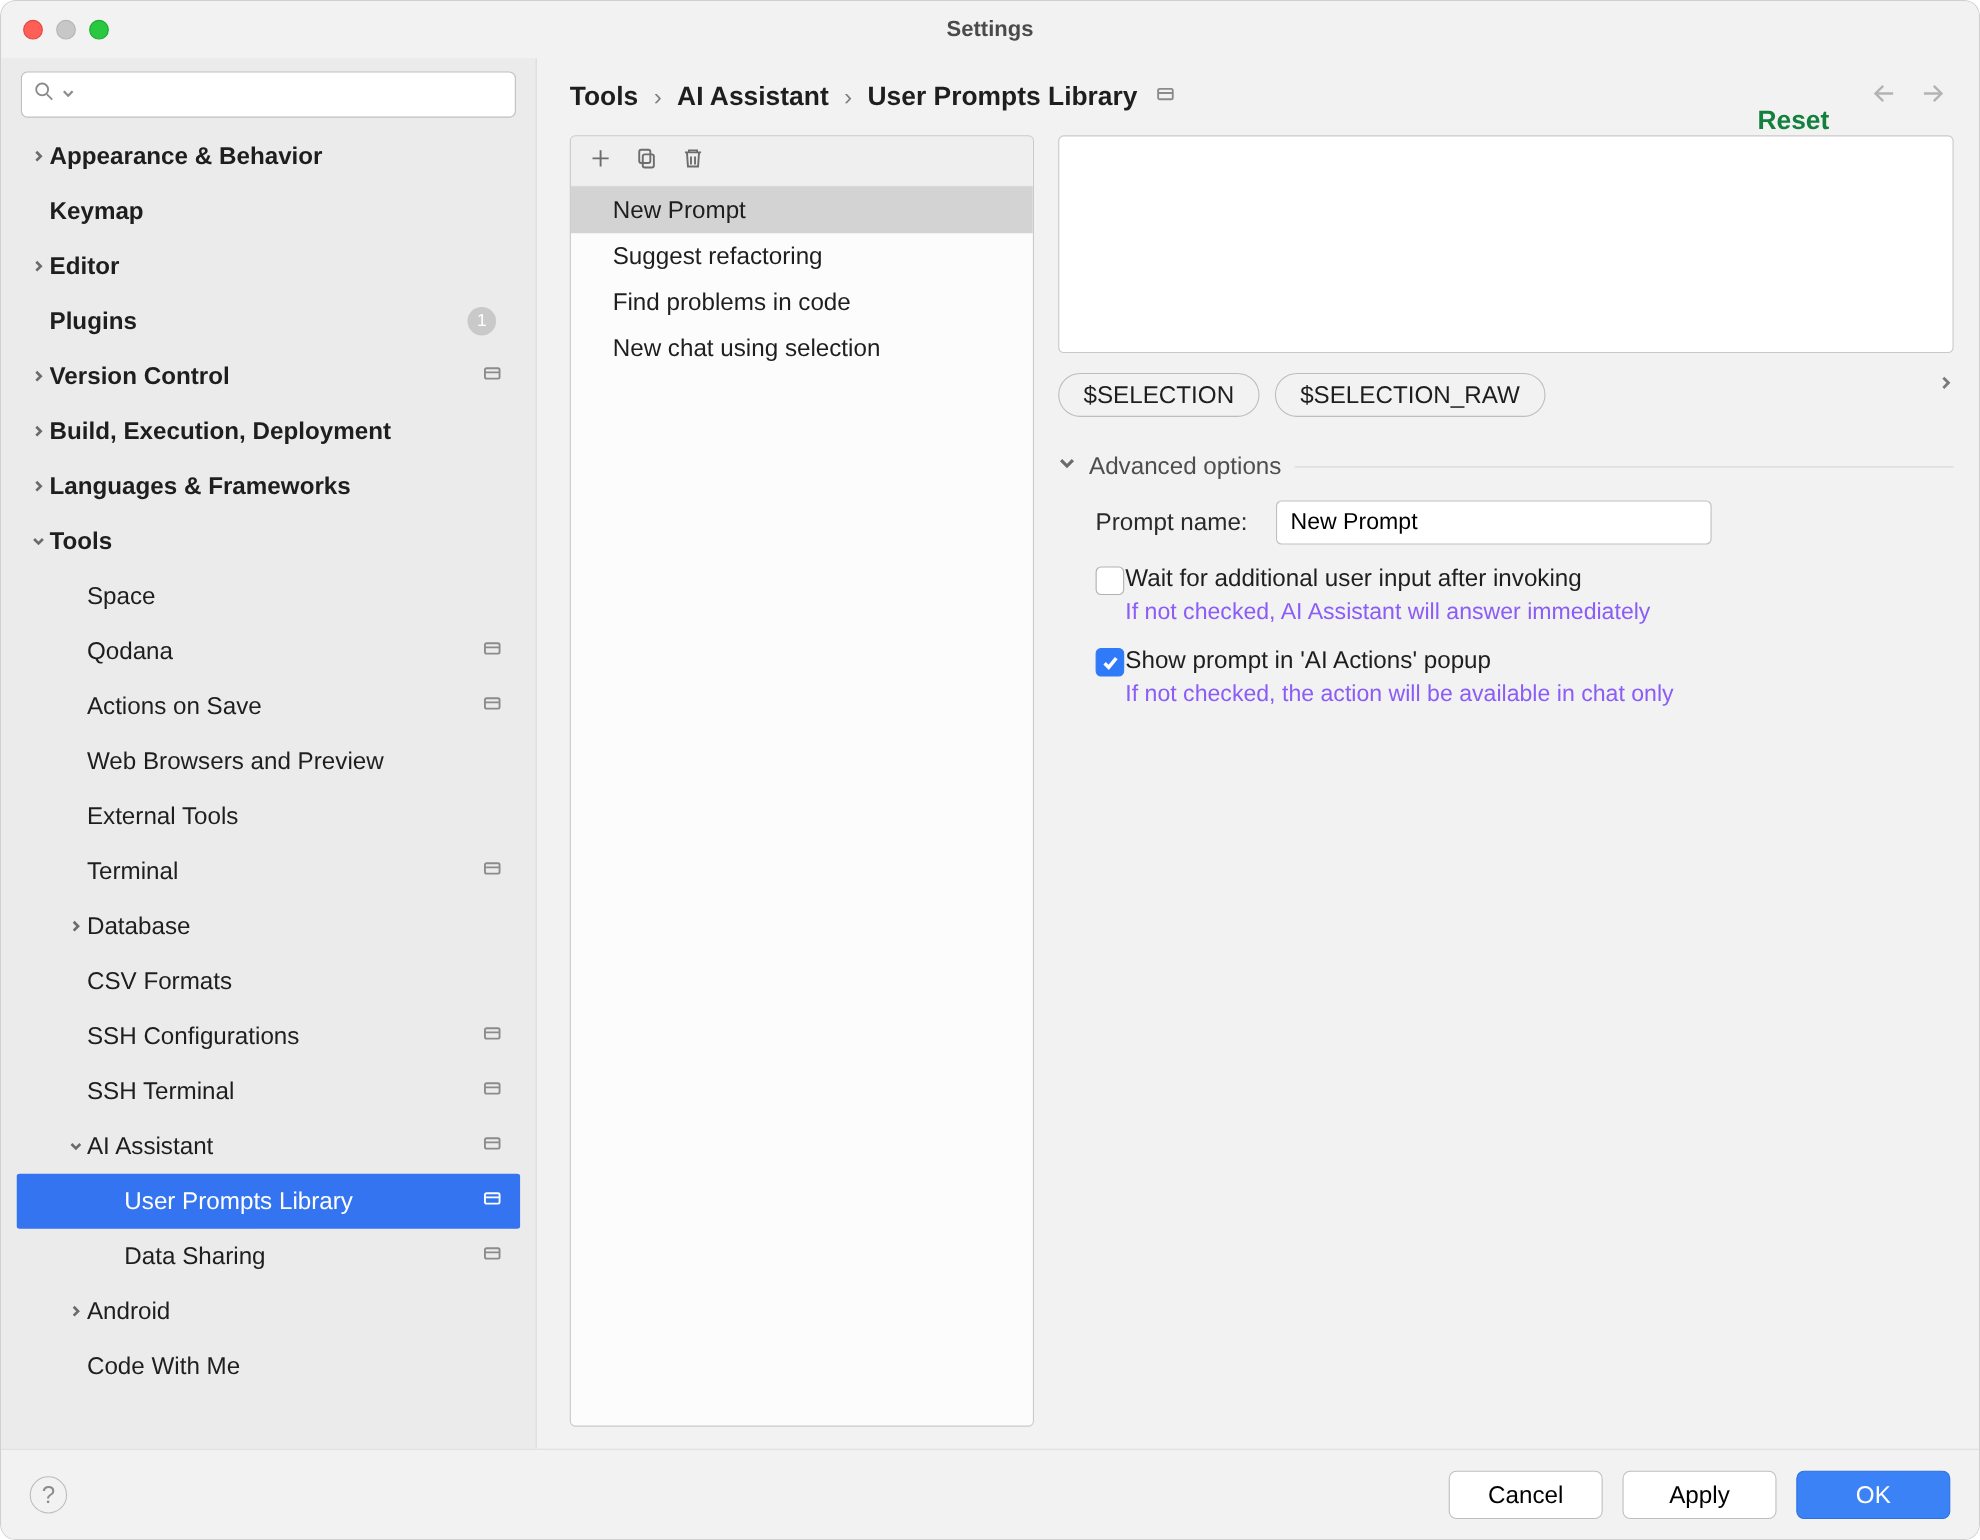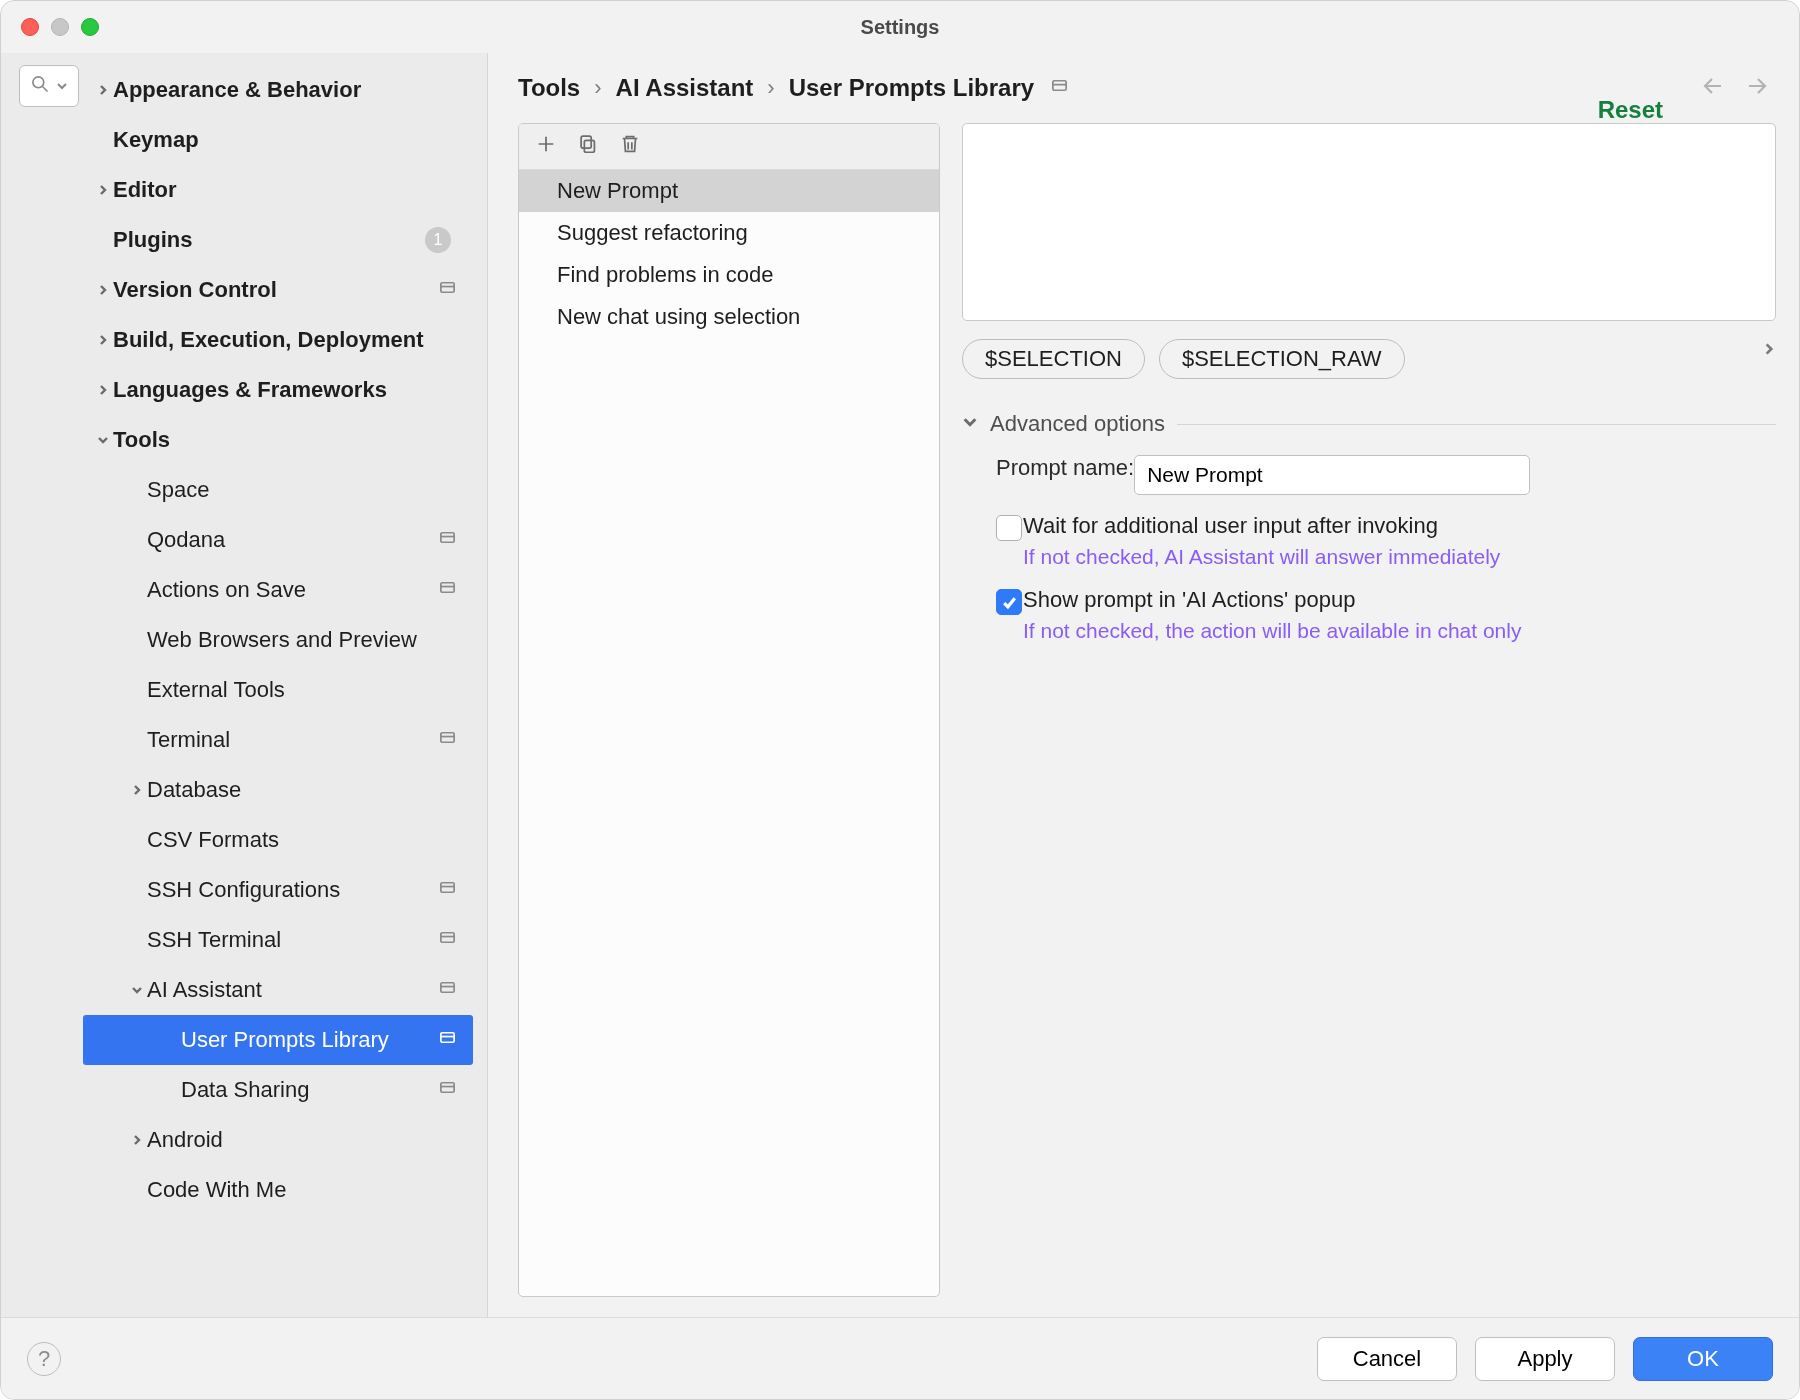--- a/index.html
+++ b/index.html
@@ -14,21 +14,21 @@
 .window { width: 100%; height: 100%; display: flex; flex-direction: column; background: #f2f2f2; border-radius: 14px; overflow: hidden; border: 1px solid #d0d0d0; }
 .titlebar { height: 52px; display: flex; align-items: center; padding: 0 20px; position: relative; }
 .traffic { display: flex; gap: 12px; }
 .tl { width: 18px; height: 18px; border-radius: 50%; }
 .tl.close { background: #ff5f57; border: 1px solid #e24640; }
 .tl.min { background: #c7c7c7; border: 1px solid #b5b5b5; }
 .tl.zoom { background: #28c840; border: 1px solid #1fa833; }
 .title { position: absolute; left: 0; right: 0; text-align: center; font-weight: 600; color: #4a4a4a; font-size: 20px; pointer-events: none; }
 
 .body { flex: 1; display: flex; min-height: 0; }
-.sidebar { width: 487px; background: #ebebeb; border-right: 1px solid #d6d6d6; display: flex; padding: 12px 14px 0 14px; }
+.sidebar { width: 487px; background: #ebebeb; border-right: 1px solid #d6d6d6; display: flex; flex-direction: column; padding: 12px 14px 0 14px; }
 .search-wrap { padding: 0 4px 10px 4px; }
 .search { width: 100%; height: 42px; border: 1px solid #bfbfbf; border-radius: 6px; background: #fff; display: flex; align-items: center; padding: 0 10px; gap: 6px; }
 .search svg { width: 20px; height: 20px; fill: none; stroke: #8a8a8a; stroke-width: 2; }
 .search .chev { width: 12px; height: 12px; stroke: #8a8a8a; stroke-width: 2; }
 
 .tree { flex: 1; overflow: auto; padding-bottom: 12px; }
 .row { display: flex; align-items: center; height: 50px; padding-right: 16px; cursor: default; }
 .row.selected { background: #3574f0; color: #fff; border-radius: 3px; }
 .arrow { width: 20px; display: inline-flex; justify-content: center; }
 .arrow svg { width: 12px; height: 12px; stroke: #6b6b6b; stroke-width: 2.4; fill: none; }
@@ -63,21 +63,21 @@
 .chips { display: flex; align-items: flex-start; gap: 14px; }
 .chip { border: 1px solid #bdbdbd; border-radius: 999px; padding: 6px 22px; font-size: 22px; background: #f2f2f2; cursor: pointer; }
 .chips .more { margin-left: auto; }
 .chips .more svg { width: 14px; height: 14px; stroke: #7a7a7a; stroke-width: 2.2; fill: none; }
 
 .adv { display: flex; align-items: center; gap: 12px; margin-top: 14px; }
 .adv .toggle svg { width: 16px; height: 16px; stroke: #6b6b6b; stroke-width: 2.2; fill: none; }
 .adv .txt { font-size: 22px; color: #4e4e4e; }
 .adv .line { flex: 1; height: 1px; background: #d5d5d5; }
 
-.formrow { display: flex; padding-left: 34px; }
+.formrow { display: flex; align-items: center; gap: 26px; padding-left: 34px; }
 .formrow label { font-size: 22px; color: #2a2a2a; }
 .formrow input[type=text] { width: 396px; height: 40px; border: 1px solid #bfbfbf; border-radius: 5px; padding: 0 12px; font-size: 21px; background: #fff; }
 
 .checkrow { display: flex; gap: 1px; padding-left: 34px; align-items: flex-start; }
 .cbox { width: 26px; height: 26px; border: 1.6px solid #b1b1b1; border-radius: 5px; background: #fff; flex-shrink: 0; display: inline-flex; align-items: center; justify-content: center; cursor: pointer; margin-top: 2px; }
 .cbox.checked { background: #2f7af8; border-color: #2f7af8; }
 .cbox.checked svg { width: 17px; height: 17px; stroke: #fff; stroke-width: 3; fill: none; }
 .checkrow .texts .t { font-size: 22px; color: #1e1e1e; }
 .checkrow .texts .h { font-size: 21px; color: #8b5cf6; margin-top: 6px; }
 

